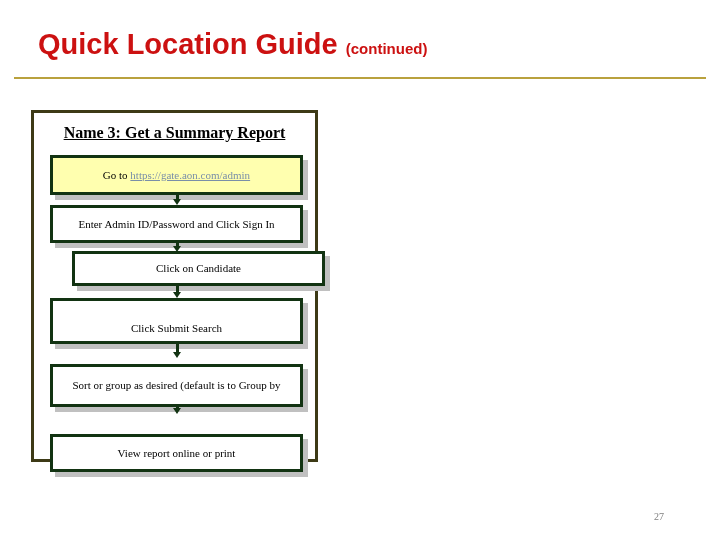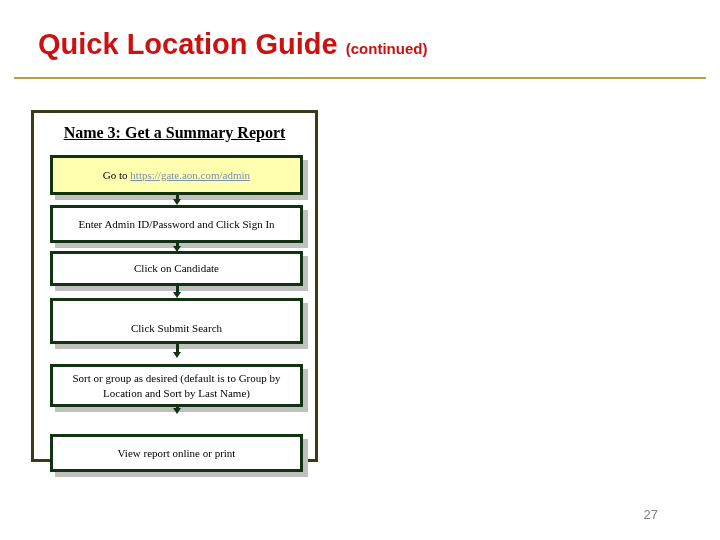--- a/index.html
+++ b/index.html
@@ -93,21 +93,21 @@
     width: 100%;
   }
   .link {
     color: #7a8fa8;
     text-decoration: underline;
   }
 
   
   #box-1 { top: 155px;  height: 40px; }
   #box-2 { top: 205px;  height: 38px; }
-  #box-3 { top: 251px;  height: 35px; }
+  #box-3 { top: 251px;  height: 35px; margin-left: 22px; }
   #box-4 { top: 298px;  height: 46px; }
   #box-5 { top: 364px;  height: 43px; }
   #box-6 { top: 414px;  height: 38px; margin-top: 20px; }
 
   
   .connector {
     position: absolute;
     left: 173px;
     width: 9px;
   }
@@ -144,24 +144,24 @@
   #conn-4 .shaft { height: 9px; }
   #conn-4 .head  { top: 8px; }
 
   #conn-5 { top: 404px; height: 11px; }
   #conn-5 .shaft { height: 5px; }
   #conn-5 .head  { top: 4px; }
 
   
   #page-number {
     position: absolute;
-    right: 62px;
+    right: 56px;
     bottom: 18px;
-    font-family: Liberation Sans, sans-serif;
-    font-size: 13px;
+    font-family: Liberation Serif, serif;
+    font-size: 10px;
     color: #808080;
   }
 </style>
 </head>
 <body>
 
 <div id="slide-title">
   <span>Quick Location Guide</span>
   <span class="continued">(continued)</span>
 </div>
@@ -208,21 +208,20 @@
 </div>
 
 <div class="connector" id="conn-4">
   <div class="shaft"></div>
   <div class="head"></div>
 </div>
 
 <div class="flow-box" id="box-5">
   <span class="box-text">
     <span>Sort or group as desired (default is to Group by</span><br>
-    <span>Location and Sort by Last Name)</span>
   </span>
 </div>
 
 <div class="connector" id="conn-5">
   <div class="shaft"></div>
   <div class="head"></div>
 </div>
 
 <div class="flow-box" id="box-6">
   <span class="box-text">View report online or print</span>

